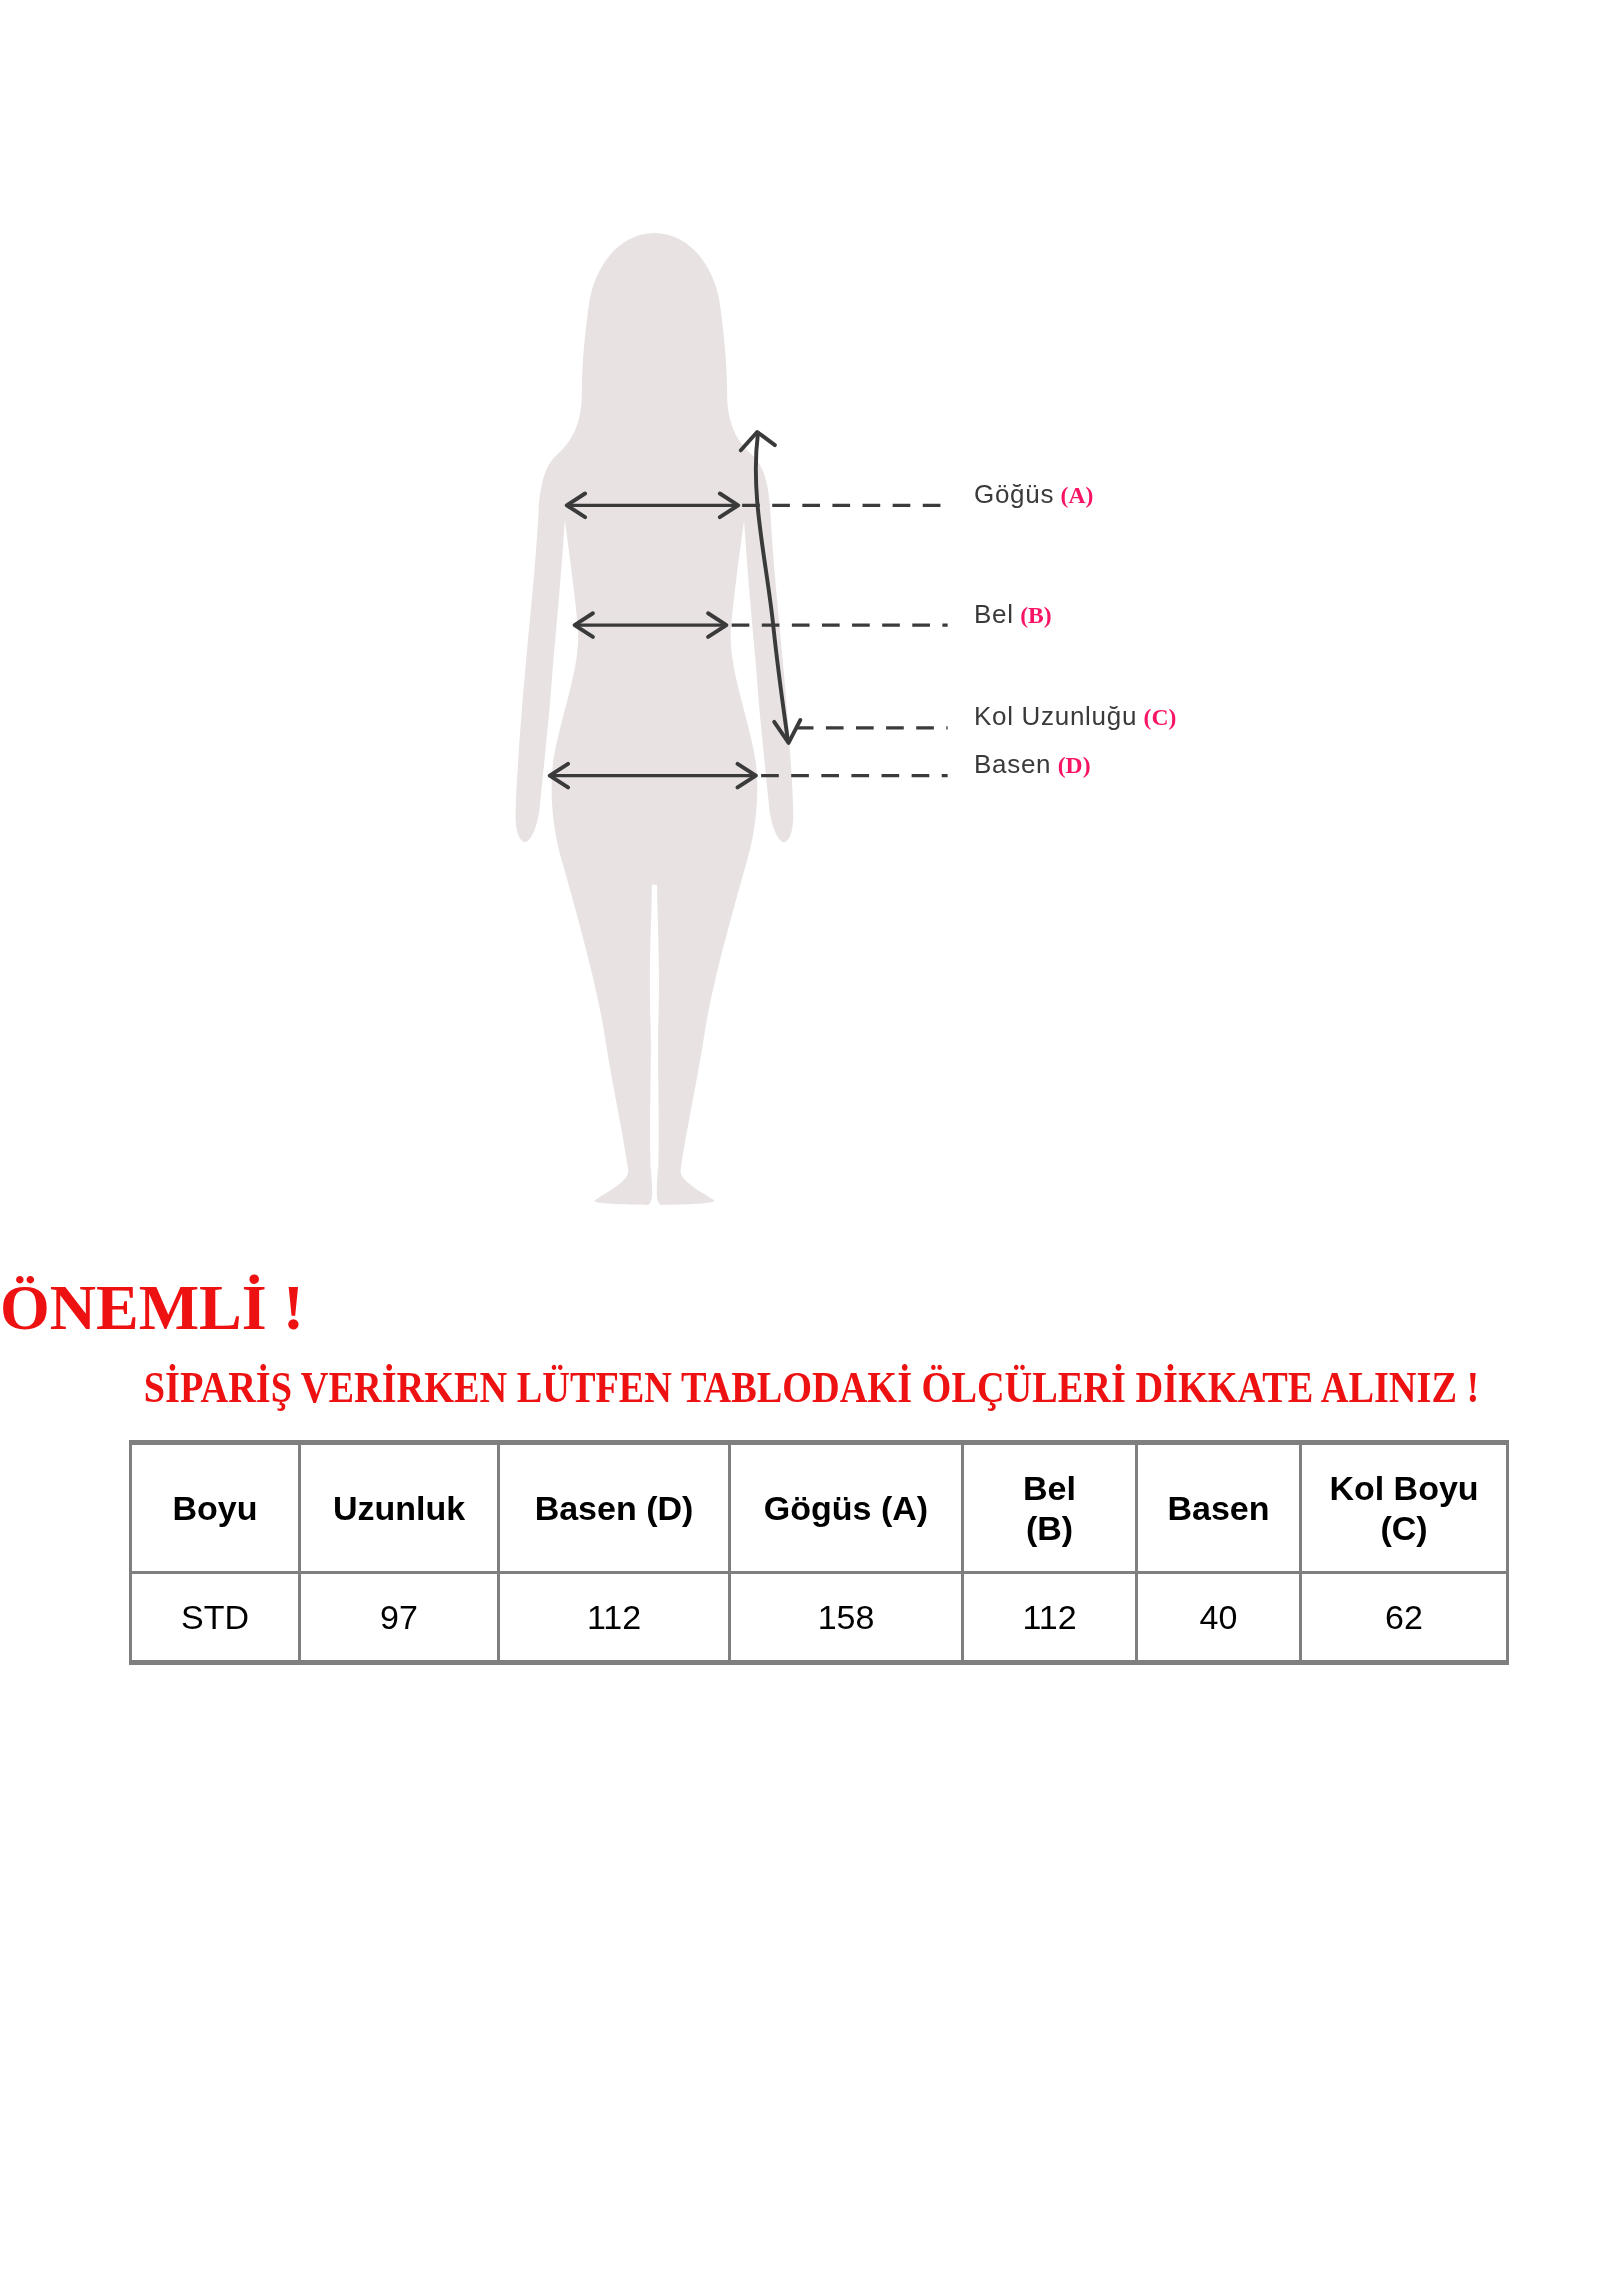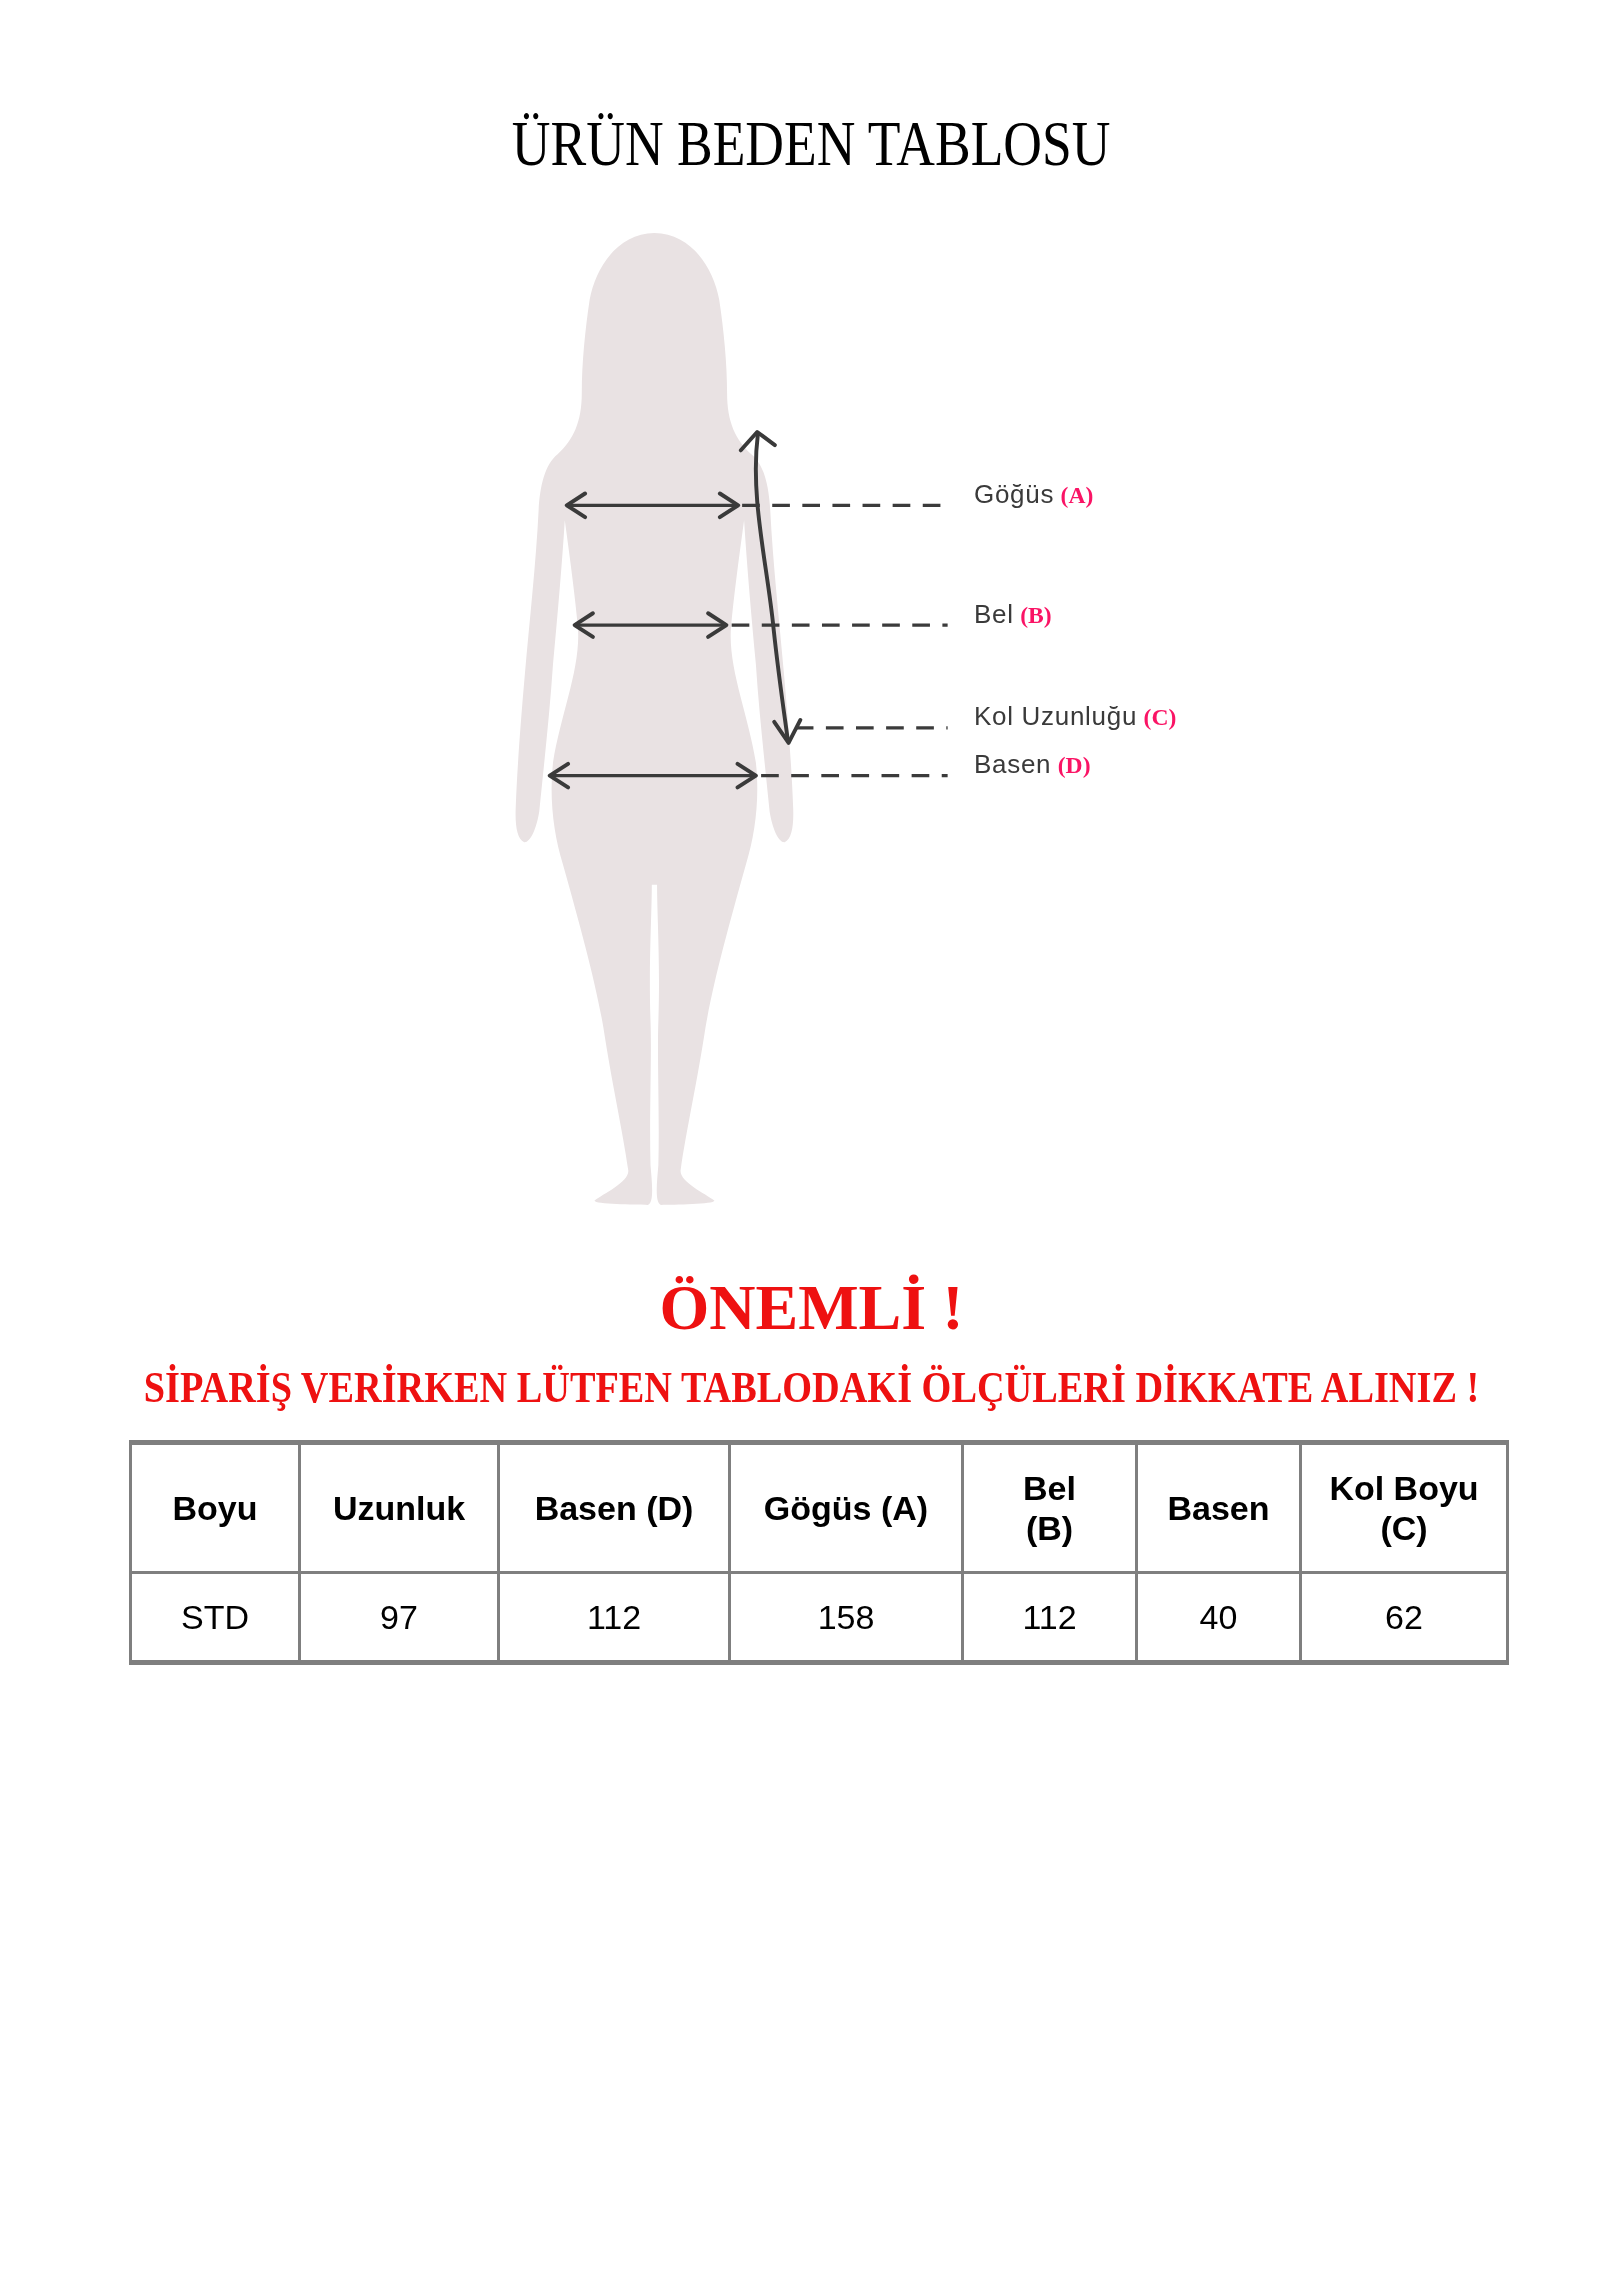--- a/index.html
+++ b/index.html
@@ -18,21 +18,21 @@
   .fig-label{
     position:absolute;left:974px;white-space:nowrap;line-height:1;
     font-size:26px;color:#3a3a3a;letter-spacing:0.7px;
   }
   .fig-label .code{
     font-family:"Liberation Serif",serif;font-weight:700;font-size:23.6px;
     color:#fa1465;margin-left:6.5px;letter-spacing:0;
   }
   
   .important-heading{
-    position:absolute;top:1276px;left:0;width:100%;text-align:center;
+    position:absolute;top:1276px;left:0;width:100%;text-align:left;
     font-family:"Liberation Serif",serif;font-weight:700;font-size:64px;
     color:#ee1111;line-height:1;
   }
   .warning-line{
     position:absolute;top:1364px;left:0;width:100%;text-align:center;
     font-family:"Liberation Serif",serif;font-weight:700;font-size:44px;
     color:#ee1111;line-height:1.1;white-space:nowrap;
   }
   .squeeze2{display:inline-block;transform:scaleX(.87);transform-origin:center;}
   
@@ -127,23 +127,20 @@
     </g>
 
     <g stroke="#3b3b3b" stroke-width="5" stroke-dasharray="27 19" fill="none">
       <line x1="1134" y1="772" x2="1448" y2="772"></line>
       <line x1="1118" y1="955" x2="1448" y2="955"></line>
       <line x1="1216" y1="1112" x2="1448" y2="1112"></line>
       <line x1="1163" y1="1185" x2="1448" y2="1185"></line>
     </g>
   </svg>
 
-  <div class="page-title">
-    <span class="squeeze">ÜRÜN BEDEN TABLOSU</span>
-  </div>
 
   <div class="fig-label" style="top:481px;">
     <span>Göğüs</span><span class="code">(A)</span>
   </div>
   <div class="fig-label" style="top:601px;">
     <span>Bel</span><span class="code">(B)</span>
   </div>
   <div class="fig-label" style="top:703px;">
     <span>Kol Uzunluğu</span><span class="code">(C)</span>
   </div>

